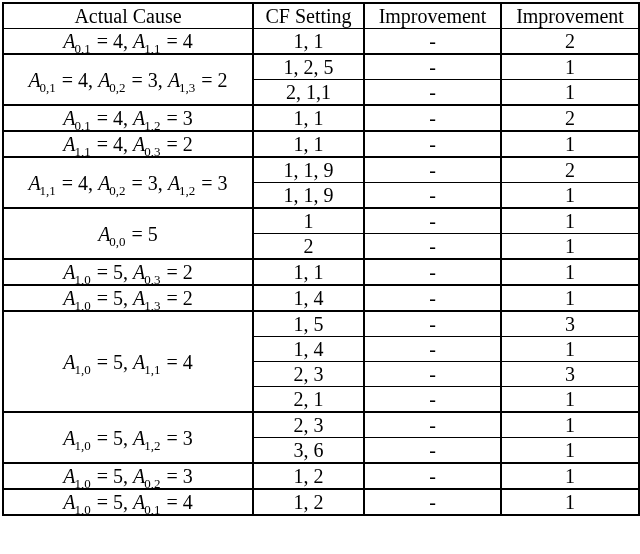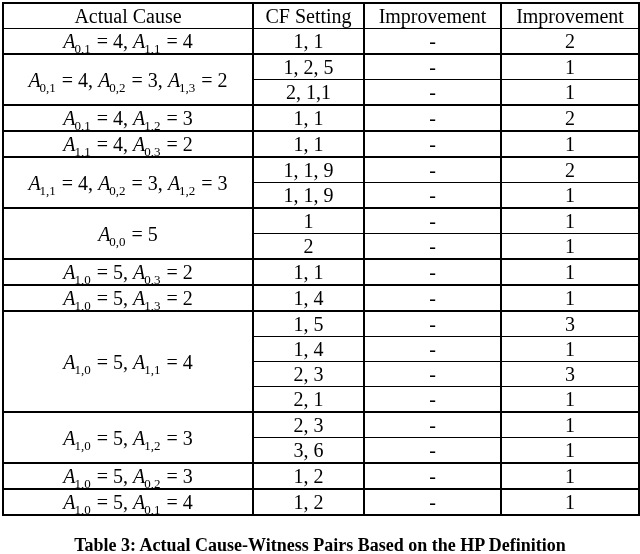--- a/index.html
+++ b/index.html
@@ -194,14 +194,13 @@
           <td class="t2">1</td>
         </tr>
         <tr>
           <td class="cause-cell t2" rowspan="1"><i>A</i><sub>1,0</sub> = 5, <i>A</i><sub>0,1</sub> = 4</td>
           <td class="t2">1, 2</td>
           <td class="t2">-</td>
           <td class="t2">1</td>
         </tr>
       </tbody>
   </table>
-  <div class="caption">Table 3: Actual Cause-Witness Pairs Based on the HP Definition</div>
 </div>
 
 </body></html>

